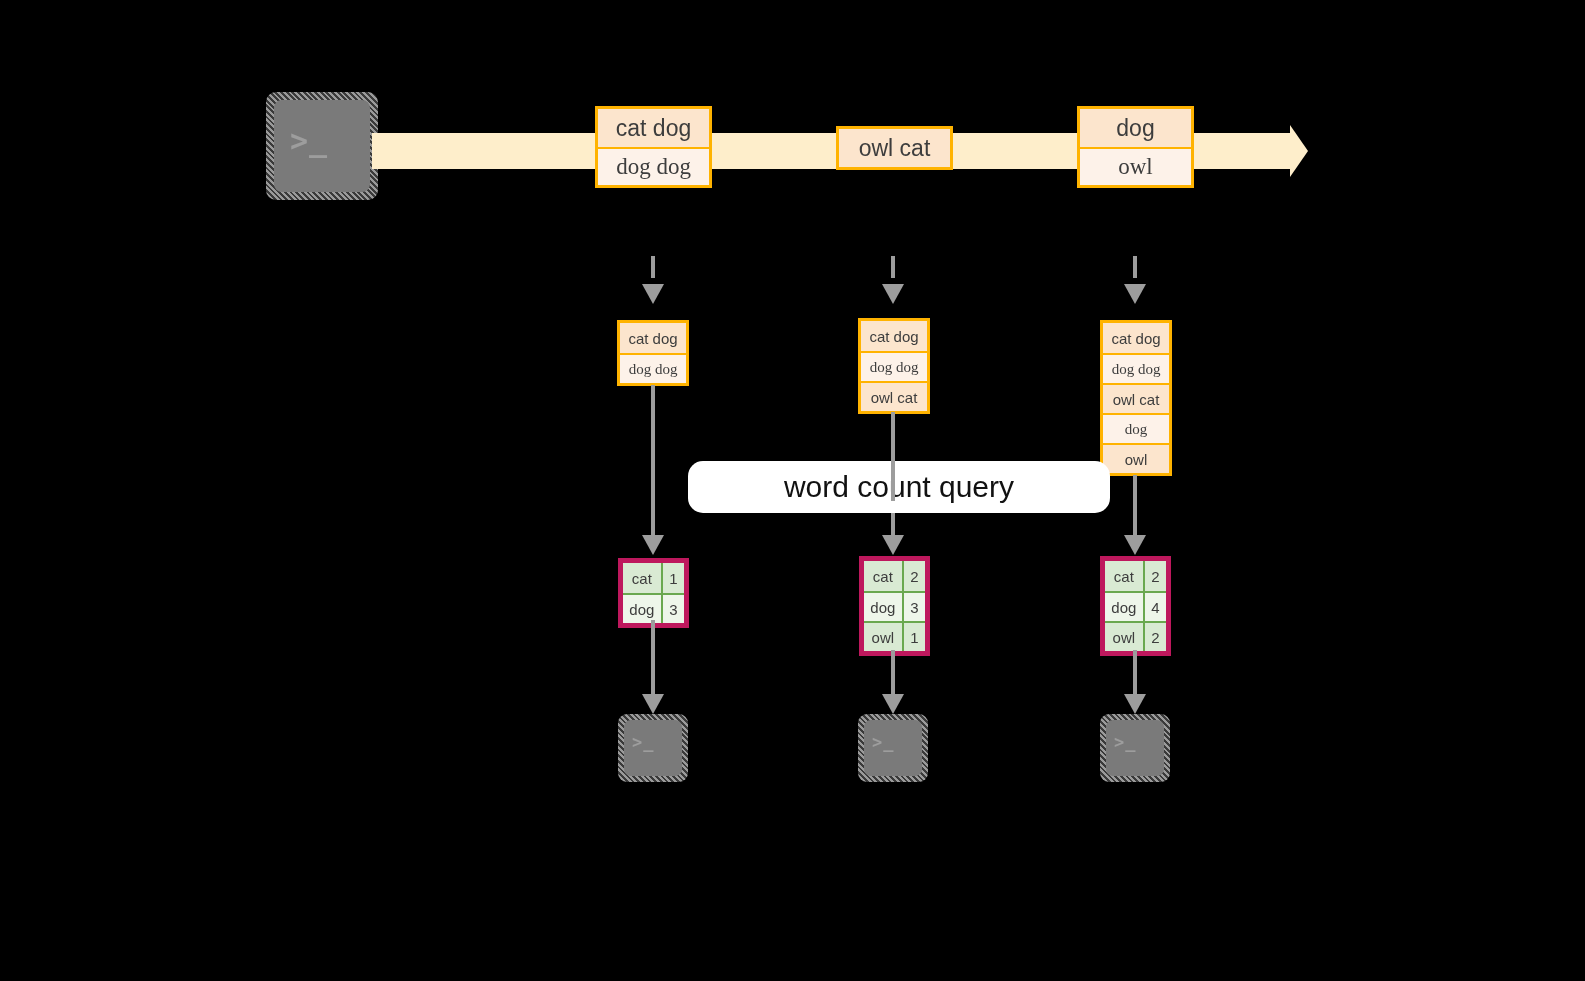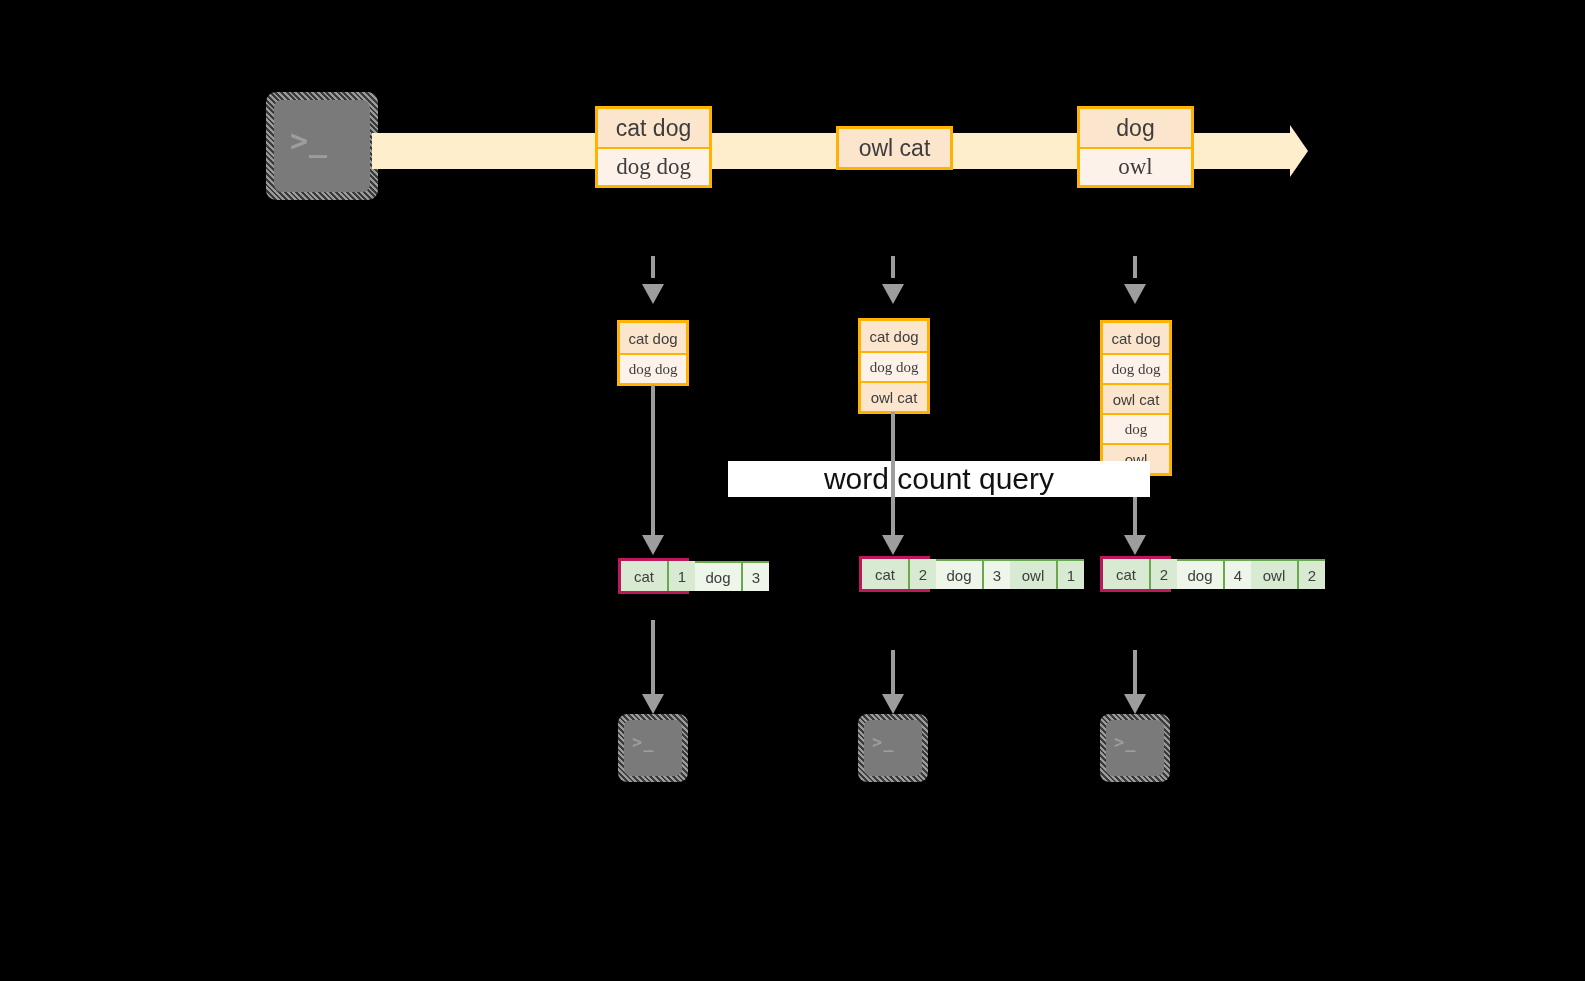--- a/index.html
+++ b/index.html
@@ -85,22 +85,23 @@
   }
   .small-evt .evt-row {
     font-size: 15px;
     height: 30px;
   }
 
   
   .res-table {
     position: absolute;
     box-sizing: border-box;
-    border: 3px solid #be185d;
-    display: flex;
+    border: 5px solid #be185d;
+    display: flex;
+    flex-direction: column;
   }
   .res-row {
     display: flex;
     box-sizing: border-box;
     height: 30px;
   }
   .res-row + .res-row {
     border-top: 2px solid #6aa84f;
   }
   .res-cell {
@@ -307,19 +308,19 @@
     <div class="conn-line" style="left:0; top:0; height:52px;"></div>
     <div class="conn-head" style="left:-9px; top:44px;"></div>
   </div>
 
   <div class="terminal" style="left:1100px; top:714px; width:70px; height:68px; padding:6px; border-radius:9px;">
     <div class="terminal-inner" style="border-radius:7px;">
       <span class="term-glyph" style="left:8px; top:14px; font-size:17px;">&gt;_</span>
     </div>
   </div>
 
-  <div class="query-band" style="left:728px; top:461px; width:422px; height:36px;">
+  <div class="query-band" style="left:688px; top:461px; width:422px; height:52px;border-radius:15px;">
     <span>word count query</span>
   </div>
 
   <div class="conn-line" style="left:891px; top:461px; width:4px; height:40px;"></div>
 
 </div>
 
 </body></html>

